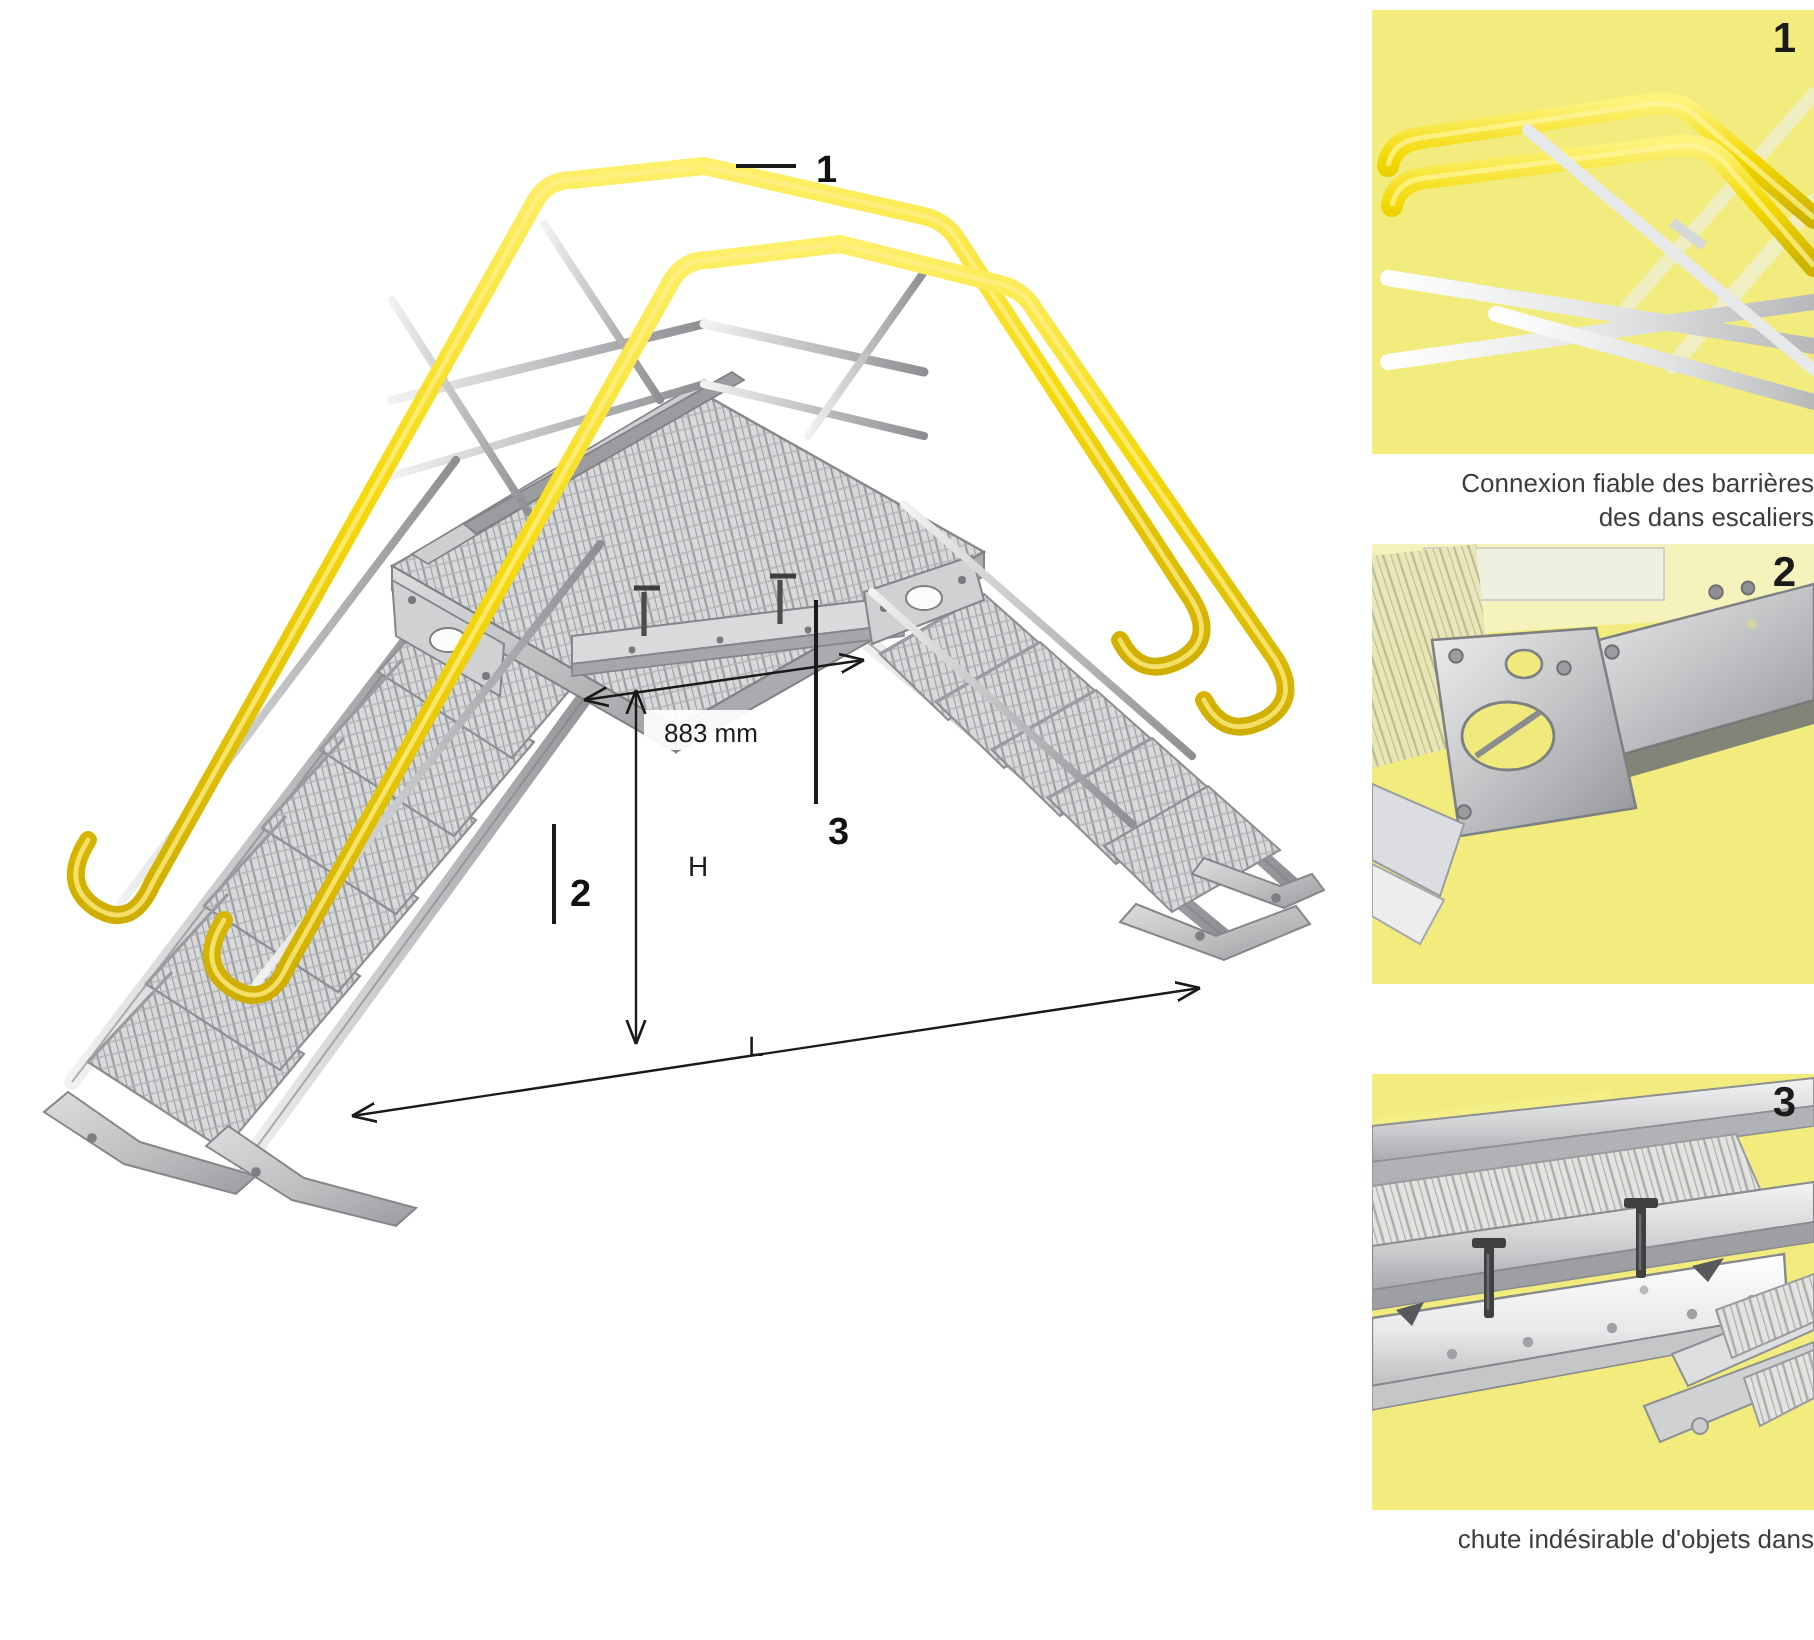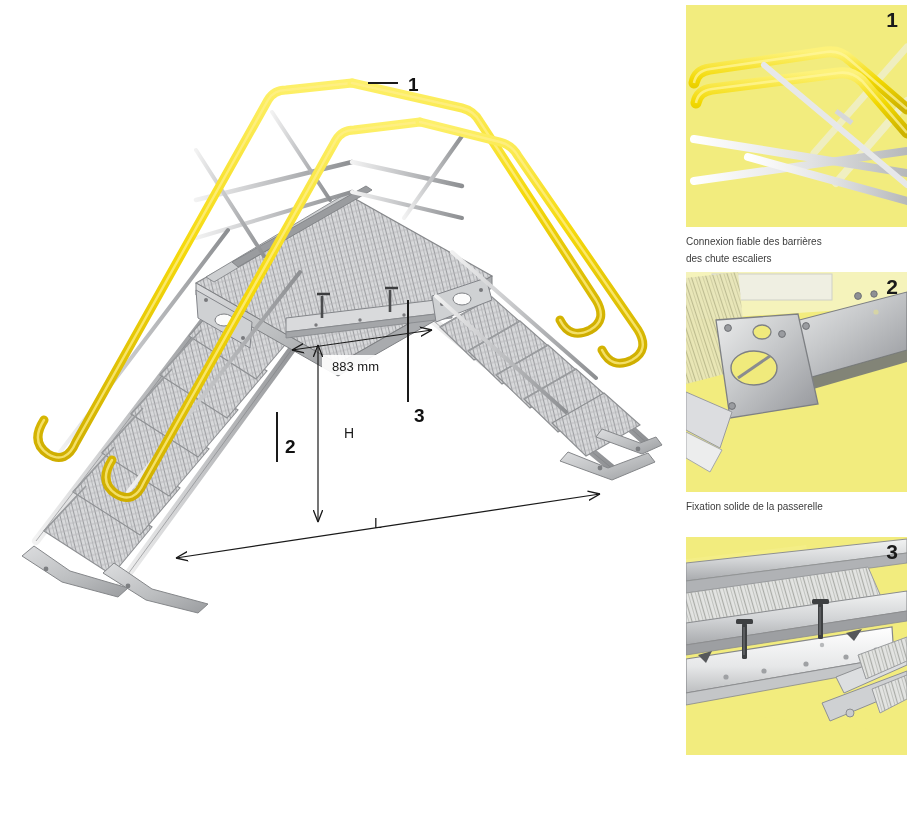--- a/index.html
+++ b/index.html
@@ -43,22 +43,22 @@
     font-size: 21px;
     font-weight: bold;
     color: #1a1a1a;
     line-height: 1;
     z-index: 5;
     font-family: "Liberation Sans", sans-serif;
   }
   .panel-caption {
     width: 221px;
     padding-top: 7px;
-    text-align: left;
-    font-size: 10px;
+    text-align: right;
+    font-size: 13px;
     line-height: 16.5px;
     color: #3c3c3c;
     font-family: "Liberation Sans", sans-serif;
   }
 
   
   .dim-text { font-family: "Liberation Sans", sans-serif; font-size: 13px; fill: #1a1a1a; }
   .dim-letter { font-family: "Liberation Sans", sans-serif; font-size: 14px; fill: #1a1a1a; }
   .callout-num { font-family: "Liberation Sans", sans-serif; font-size: 19px; font-weight: bold; fill: #111111; }
 </style>
@@ -312,21 +312,21 @@
             <path d="M62 152 L221 196"></path>
           </g>
 
           <path d="M78 60 L221 180" stroke="#e7e8e9" stroke-width="6" fill="none" stroke-linecap="round"></path>
           <path d="M150 106 L166 118" stroke="#d6d7d9" stroke-width="5" fill="none"></path>
         </svg>
         <span class="panel-number">1</span>
       </div>
       <div class="panel-caption">
         <div>Connexion fiable des barrières</div>
-        <div>des chute escaliers</div>
+        <div>des dans escaliers</div>
       </div>
     </div>
 
     <div class="detail-panel" style="top:272px;">
       <div class="panel-image" style="height:220px;">
         <svg viewBox="0 0 221 220" preserveAspectRatio="none" xmlns="http://www.w3.org/2000/svg">
           <defs>
             <linearGradient id="p2plate" x1="0" y1="0" x2="1" y2="1">
               <stop offset="0%" stop-color="#eceded"></stop>
               <stop offset="45%" stop-color="#c6c8ca"></stop>
@@ -365,21 +365,20 @@
           <circle cx="172" cy="24" r="3.4" fill="#8e9094" stroke="#6f7175" stroke-width="1"></circle>
           <circle cx="188" cy="22" r="3.2" fill="#8e9094" stroke="#6f7175" stroke-width="1"></circle>
           <circle cx="190" cy="40" r="2.6" fill="#d6d4a6"></circle>
 
           <polygon points="0,120 46,140 34,176 0,158" fill="#dcdde0" stroke="#9a9c9f" stroke-width="1"></polygon>
           <polygon points="0,160 36,178 24,200 0,186" fill="#eceded" stroke="#a6a8ab" stroke-width="1"></polygon>
         </svg>
         <span class="panel-number">2</span>
       </div>
       <div class="panel-caption">
-        <div>Fixation solide de la passerelle</div>
       </div>
     </div>
 
     <div class="detail-panel" style="top:537px;">
       <div class="panel-image" style="height:218px;">
         <svg viewBox="0 0 221 218" preserveAspectRatio="none" xmlns="http://www.w3.org/2000/svg">
           <defs>
             <linearGradient id="p3beam" x1="0" y1="0" x2="0" y2="1">
               <stop offset="0%" stop-color="#f2f3f3"></stop>
               <stop offset="50%" stop-color="#d3d5d7"></stop>
@@ -433,17 +432,18 @@
 
           <polygon points="172,118 221,100 221,124 180,142" fill="url(#p3grate)" stroke="#9a9c9f" stroke-width="1"></polygon>
           <polygon points="186,152 221,138 221,162 194,176" fill="url(#p3grate)" stroke="#9a9c9f" stroke-width="1"></polygon>
           <circle cx="164" cy="176" r="4" fill="#c9cbcd" stroke="#8c8e91" stroke-width="1"></circle>
 
           <polygon points="0,170 140,188 221,196 221,218 0,218" fill="#f2ec7e"></polygon>
         </svg>
         <span class="panel-number">3</span>
       </div>
       <div class="panel-caption">
+        <div>chute indésirable d'objets dans</div>
       </div>
     </div>
 
   </div>
 </div>
 
 </body></html>

